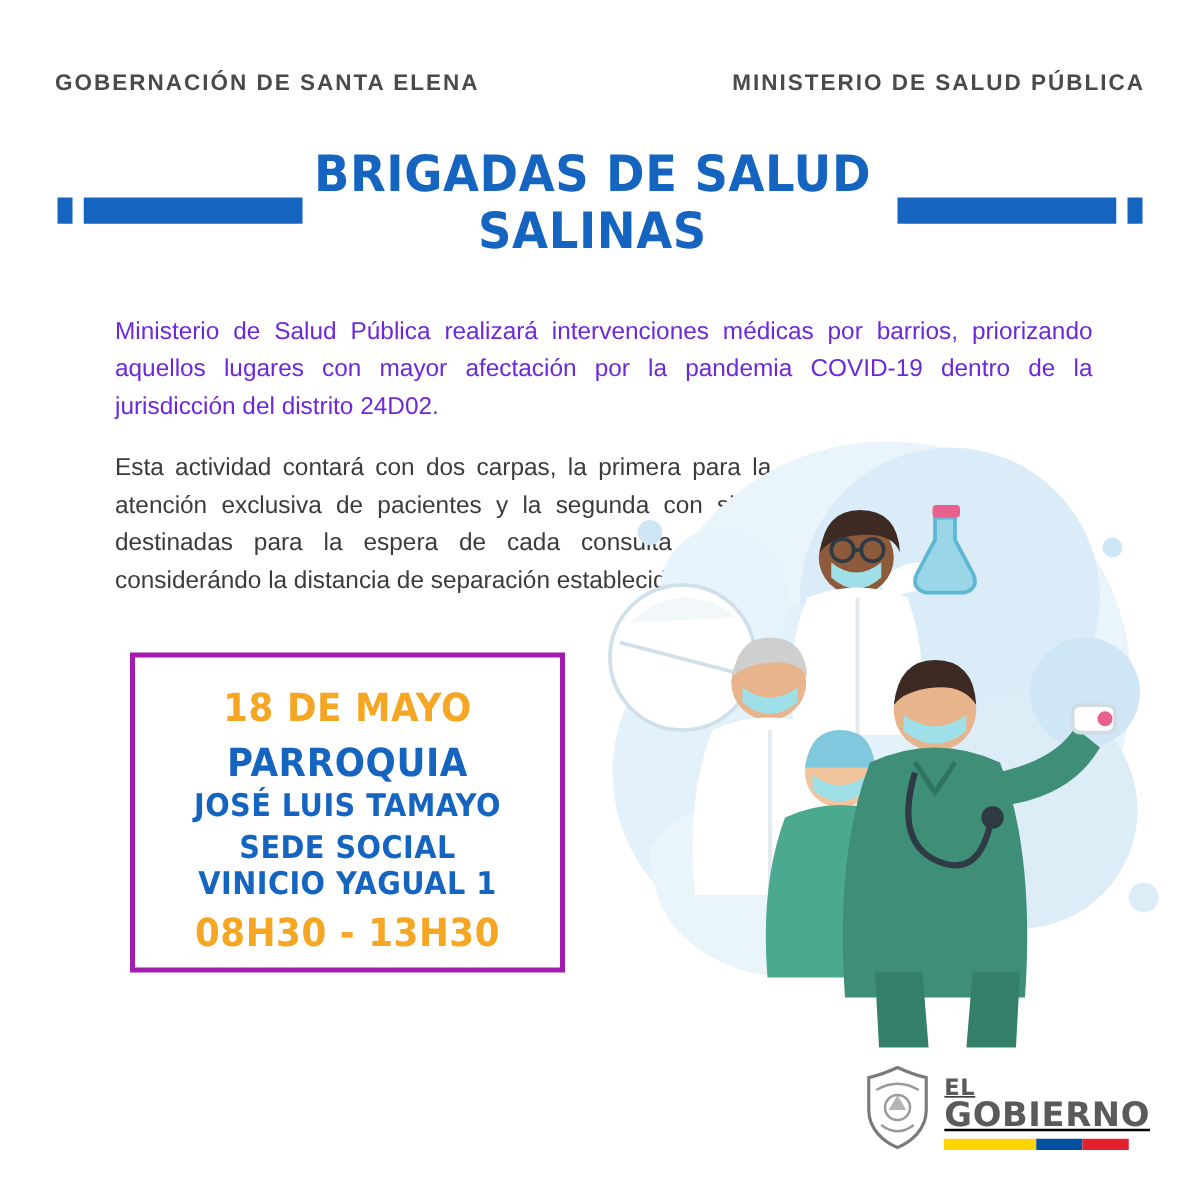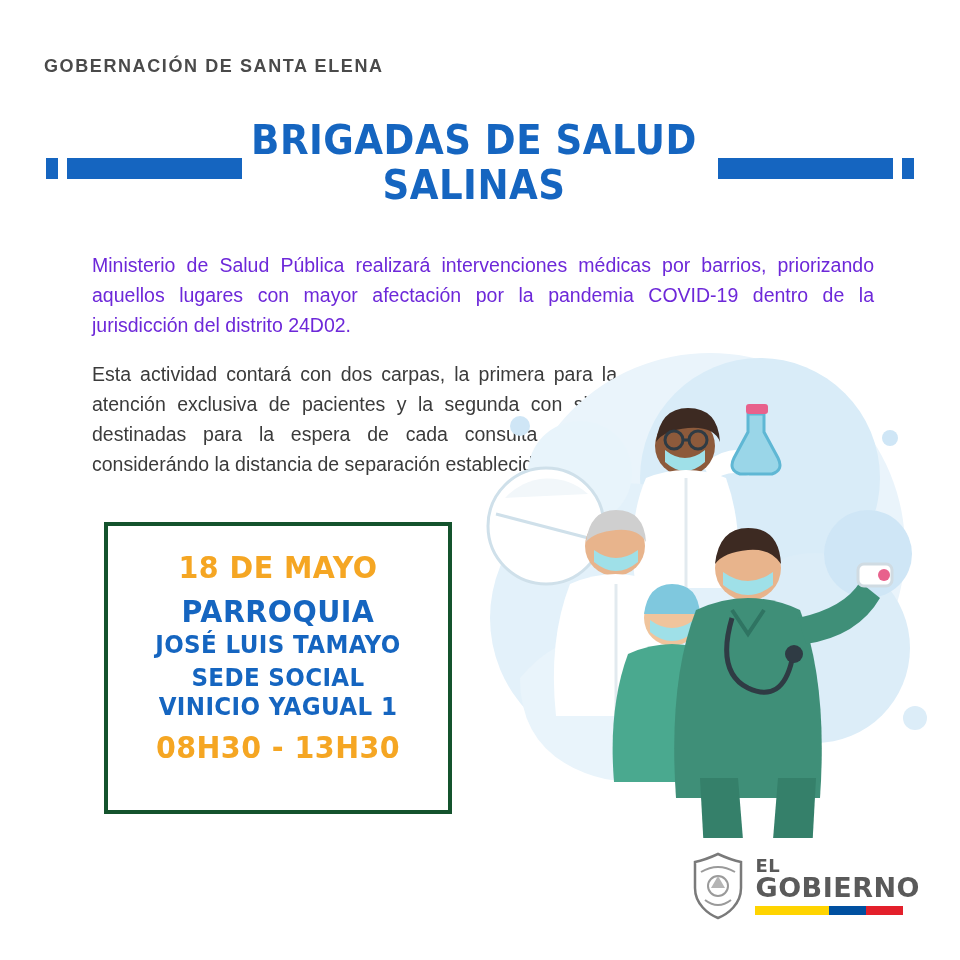--- a/index.html
+++ b/index.html
@@ -109,22 +109,22 @@
     margin: 0;
     width: 525px;
   }
 
   
   .event-box {
     position: absolute;
     left: 104px;
     top: 522px;
     width: 348px;
-    height: 292px;
-    border: 4px solid #14532d;
+    height: 256px;
+    border: 4px solid #a21caf;
     box-sizing: border-box;
     text-align: center;
     padding-top: 24px;
   }
   .event-date {
     font-family: "DejaVu Sans", sans-serif;
     font-size: 31px;
     font-weight: bold;
     color: #f5a623;
     letter-spacing: 0.5px;
@@ -201,22 +201,23 @@
   .footer-line .hl {
     color: #1565c0;
   }
 
   
   .gov-logo {
     position: absolute;
     right: 40px;
     top: 852px;
     display: flex;
-    align-items: center;
+    align-items: flex-end;
     gap: 10px;
+    text-decoration: underline;
   }
   .shield {
     width: 54px;
     height: 68px;
     position: relative;
   }
   .gov-words {
     color: #5a5a5a;
     font-family: "DejaVu Sans", sans-serif;
     font-weight: bold;
@@ -246,20 +247,21 @@
   }
   .illustration svg { display: block; }
 </style>
 </head>
 <body>
 
 <div class="poster">
 
   <div class="header">
     <div class="header-item">GOBERNACIÓN DE SANTA ELENA</div>
+    <div class="header-item">MINISTERIO DE SALUD PÚBLICA</div>
   </div>
 
   <div class="bars left">
     <div class="bar small"></div>
     <div class="bar long"></div>
   </div>
   <div class="bars right">
     <div class="bar long"></div>
     <div class="bar small"></div>
   </div>

